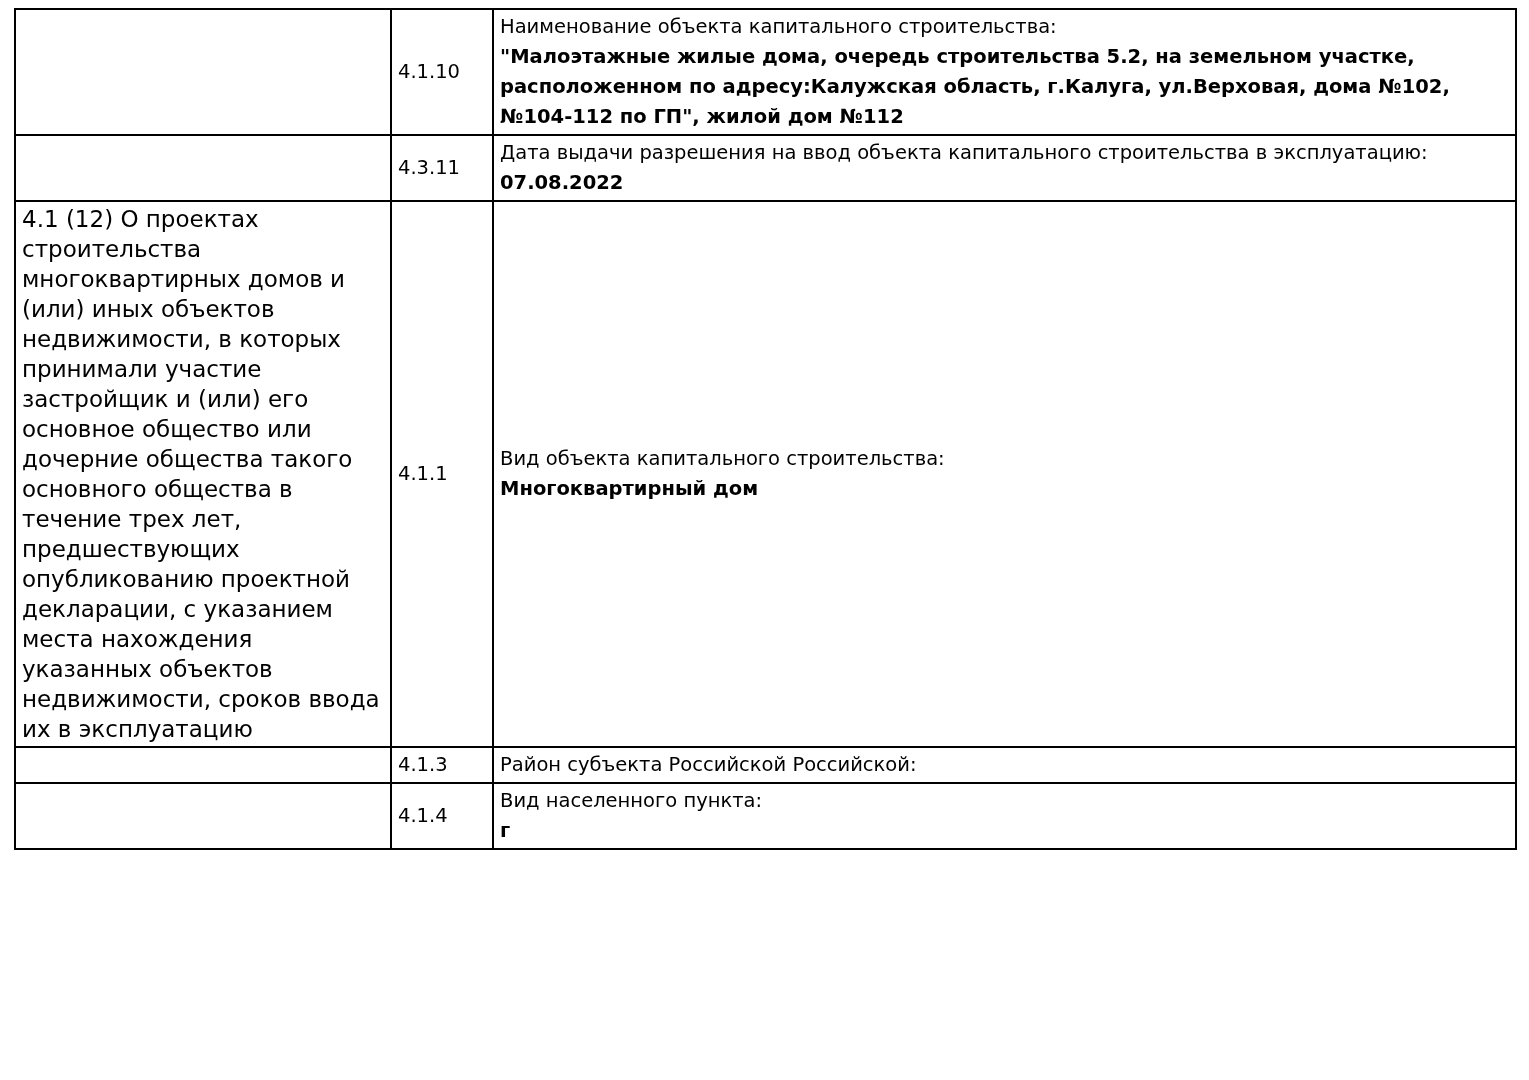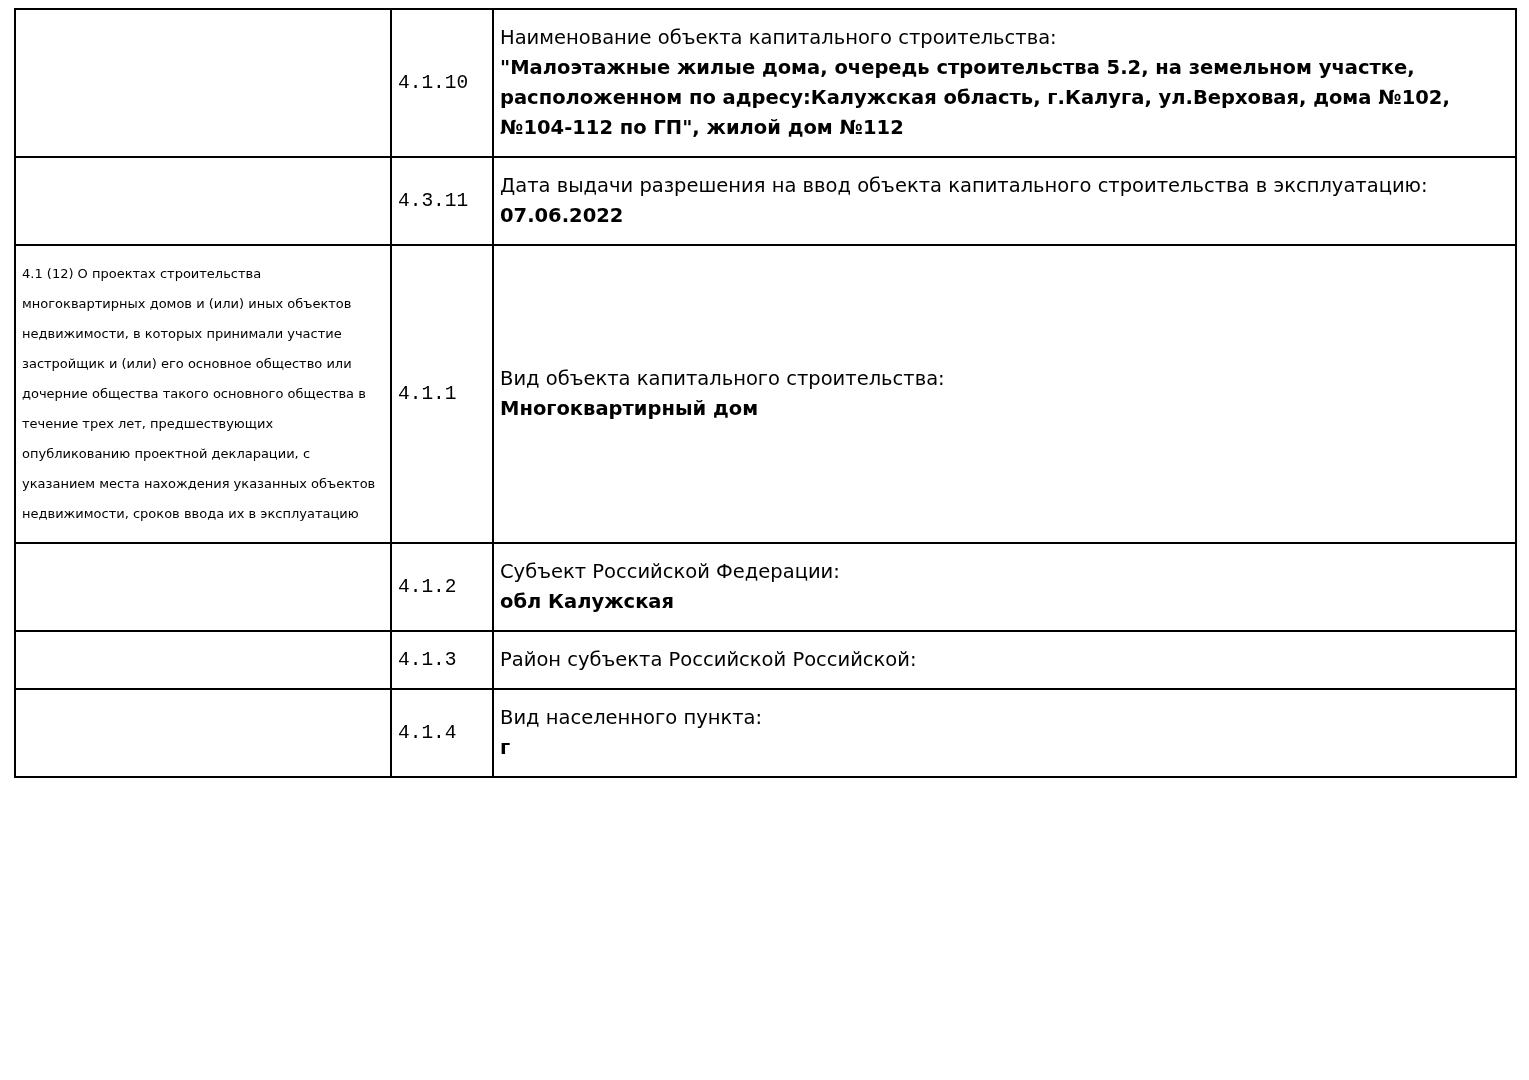--- a/index.html
+++ b/index.html
@@ -17,30 +17,30 @@
     padding: 8px 12px 0 14px;
   }
   table.decl-table {
     border-collapse: collapse;
     width: 1503px;
     table-layout: fixed;
   }
   td {
     border: 2px solid #000000;
     vertical-align: middle;
-    padding: 13px 6px;
+    padding: 2px 6px;
     font-size: 19.5px;
     line-height: 30px;
     word-wrap: break-word;
   }
   td.c1 { width: 376px; vertical-align: middle; }
-  td.c2 { width: 102px; font-family: Liberation Mono, monospace; }
+  td.c2 { width: 102px; }
   td.c3 { }
   .field-value { font-weight: bold; }
-  .section-text { font-size: 13px; line-height: 30px; }
+  .section-text { font-size: 23px; line-height: 30px; }
 </style>
 </head>
 <body>
 
 <div class="page">
   <table class="decl-table">
     <colgroup>
       <col style="width:376px">
       <col style="width:102px">
       <col>
@@ -54,45 +54,37 @@
           <div class="field-label">Наименование объекта капитального строительства:</div>
           <div class="field-value">"Малоэтажные жилые дома, очередь строительства 5.2, на земельном участке, расположенном по адресу:Калужская область, г.Калуга, ул.Верховая, дома №102, №104-112 по ГП", жилой дом №112</div>
         </td>
       </tr>
 
       <tr>
         <td class="c1"></td>
         <td class="c2">4.3.11</td>
         <td class="c3">
           <div class="field-label">Дата выдачи разрешения на ввод объекта капитального строительства в эксплуатацию:</div>
-          <div class="field-value">07.06.2022</div>
+          <div class="field-value">07.08.2022</div>
         </td>
       </tr>
 
 
 
       <tr>
         <td class="c1" style="vertical-align: middle;">
           <div class="section-text">4.1 (12) О проектах строительства многоквартирных домов и (или) иных объектов недвижимости, в которых принимали участие застройщик и (или) его основное общество или дочерние общества такого основного общества в течение трех лет, предшествующих опубликованию проектной декларации, с указанием места нахождения указанных объектов недвижимости, сроков ввода их в эксплуатацию</div>
         </td>
         <td class="c2">4.1.1</td>
         <td class="c3">
           <div class="field-label">Вид объекта капитального строительства:</div>
           <div class="field-value">Многоквартирный дом</div>
         </td>
       </tr>
 
-      <tr>
-        <td class="c1"></td>
-        <td class="c2">4.1.2</td>
-        <td class="c3">
-          <div class="field-label">Субъект Российской Федерации:</div>
-          <div class="field-value">обл Калужская</div>
-        </td>
-      </tr>
 
       <tr>
         <td class="c1"></td>
         <td class="c2">4.1.3</td>
         <td class="c3">
           <div class="field-label">Район субъекта Российской Российской:</div>
           <div class="field-value"></div>
         </td>
       </tr>
 

